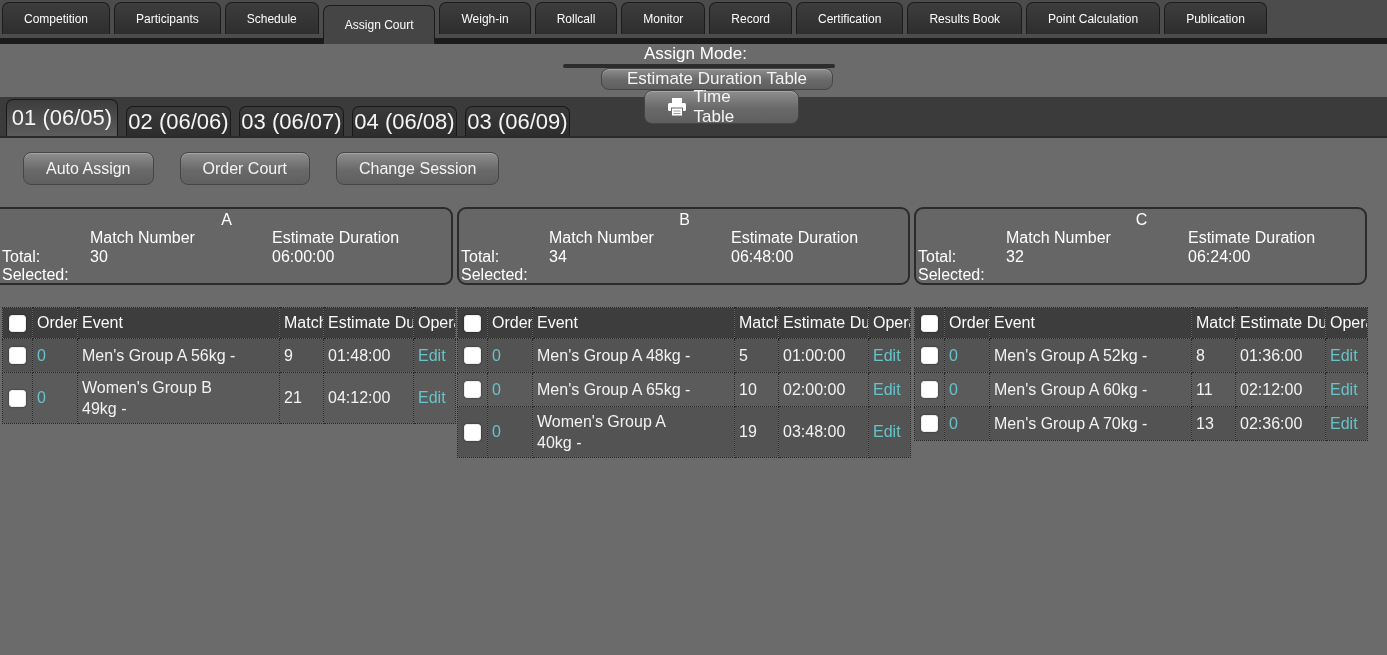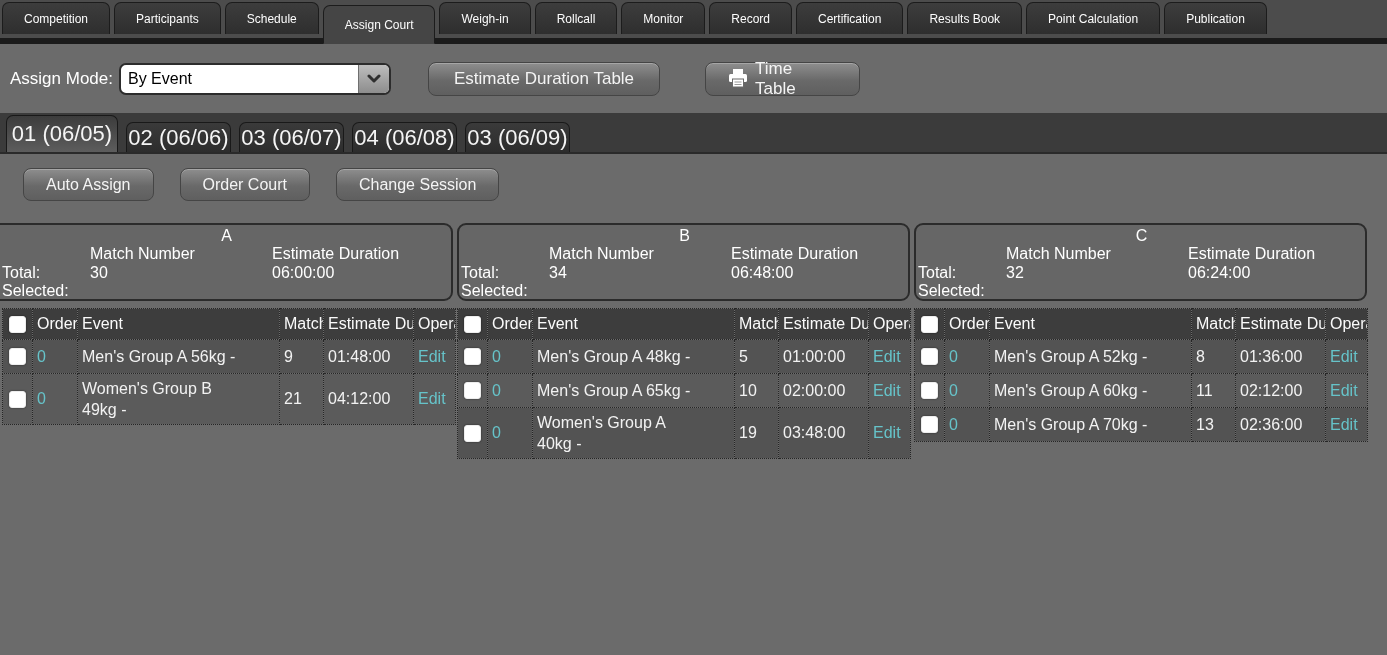--- a/index.html
+++ b/index.html
@@ -21,21 +21,21 @@
     background:linear-gradient(180deg,#3d3d3d,#2e2e2e);
     border:1px solid #1c1c1c;border-bottom:none;
     border-radius:7px 7px 0 0;
     font-size:12px;color:#fdfdfd;cursor:pointer;flex:0 0 auto;
   }
   .nav-tab.active{
     background:#454545;height:37px;margin-bottom:-6px;
     border-bottom:1px solid #454545;position:relative;z-index:3;
   }
   
-  .toolbar{height:69px;display:flex;align-items:center;padding-left:10px;}
+  .toolbar{height:53px;display:flex;align-items:center;padding-left:10px;flex-direction:column;}
   .assign-label{font-size:17px;margin-right:6px;}
   .select{
     width:272px;height:32px;background:#fff;border:2px solid #2c2c2c;border-radius:7px;
     display:flex;align-items:center;overflow:hidden;cursor:pointer;box-sizing:border-box;
   }
   .select .sel-text{flex:1;color:#000;font-size:16px;padding-left:7px;}
   .select .sel-arrow{
     width:30px;align-self:stretch;display:flex;align-items:center;justify-content:center;
     background:linear-gradient(180deg,#bdbdbd,#8d8d8d);border-left:1px solid #6f6f6f;
   }
@@ -78,21 +78,21 @@
     grid-template-rows:18px 19px 18px 18px;
     font-size:16px;line-height:18px;padding:2px 0 0 2px;
   }
   .panel-a .summary{margin-left:-10px;width:calc(100% + 10px);padding-left:12px;
     border-top-left-radius:0;border-bottom-left-radius:0;border-left:none;}
   .sum-letter{grid-column:1/4;text-align:center;}
   .gc1{grid-column:1;} .gc2{grid-column:2;} .gc3{grid-column:3;}
   
   table.match-table{
     border-collapse:collapse;table-layout:fixed;width:453px;
-    margin-top:7px;font-size:16px;color:#f2f2f2;
+    margin-top:22px;font-size:16px;color:#f2f2f2;
   }
   .panel-a table.match-table{margin-left:2px;width:451px;}
   .match-table th,.match-table td{
     border:1px dotted #262626;padding:4px 4px;overflow:hidden;
     white-space:nowrap;text-align:left;vertical-align:middle;
   }
   .match-table thead th{
     background:#3d3d3d;font-weight:normal;height:22px;color:#fafafa;
   }
   .match-table tbody tr:nth-child(odd){background:#535353;}

